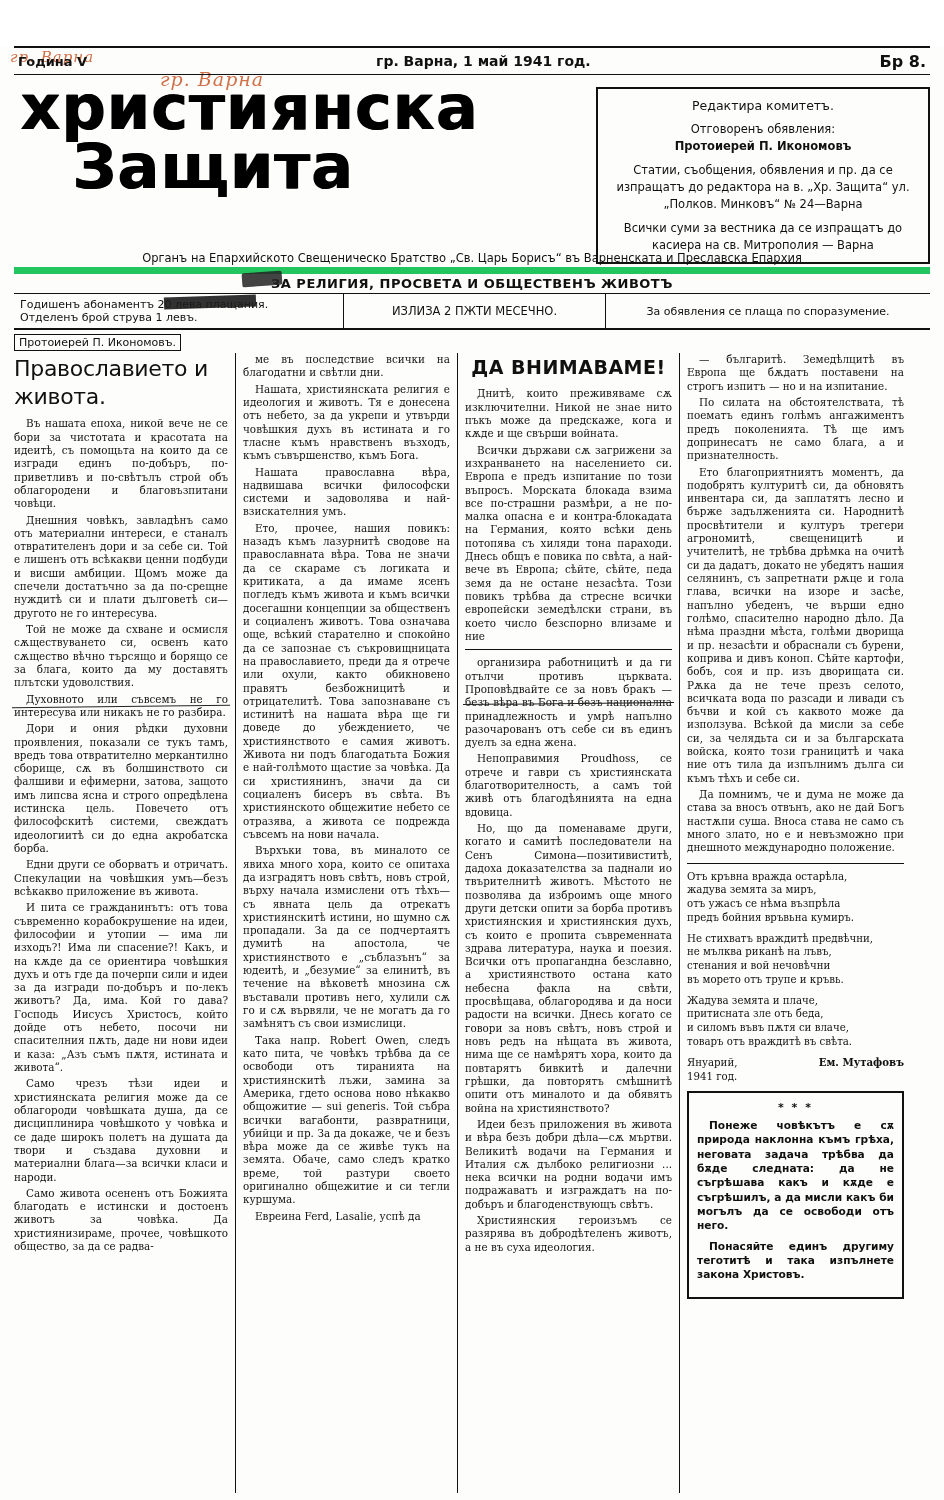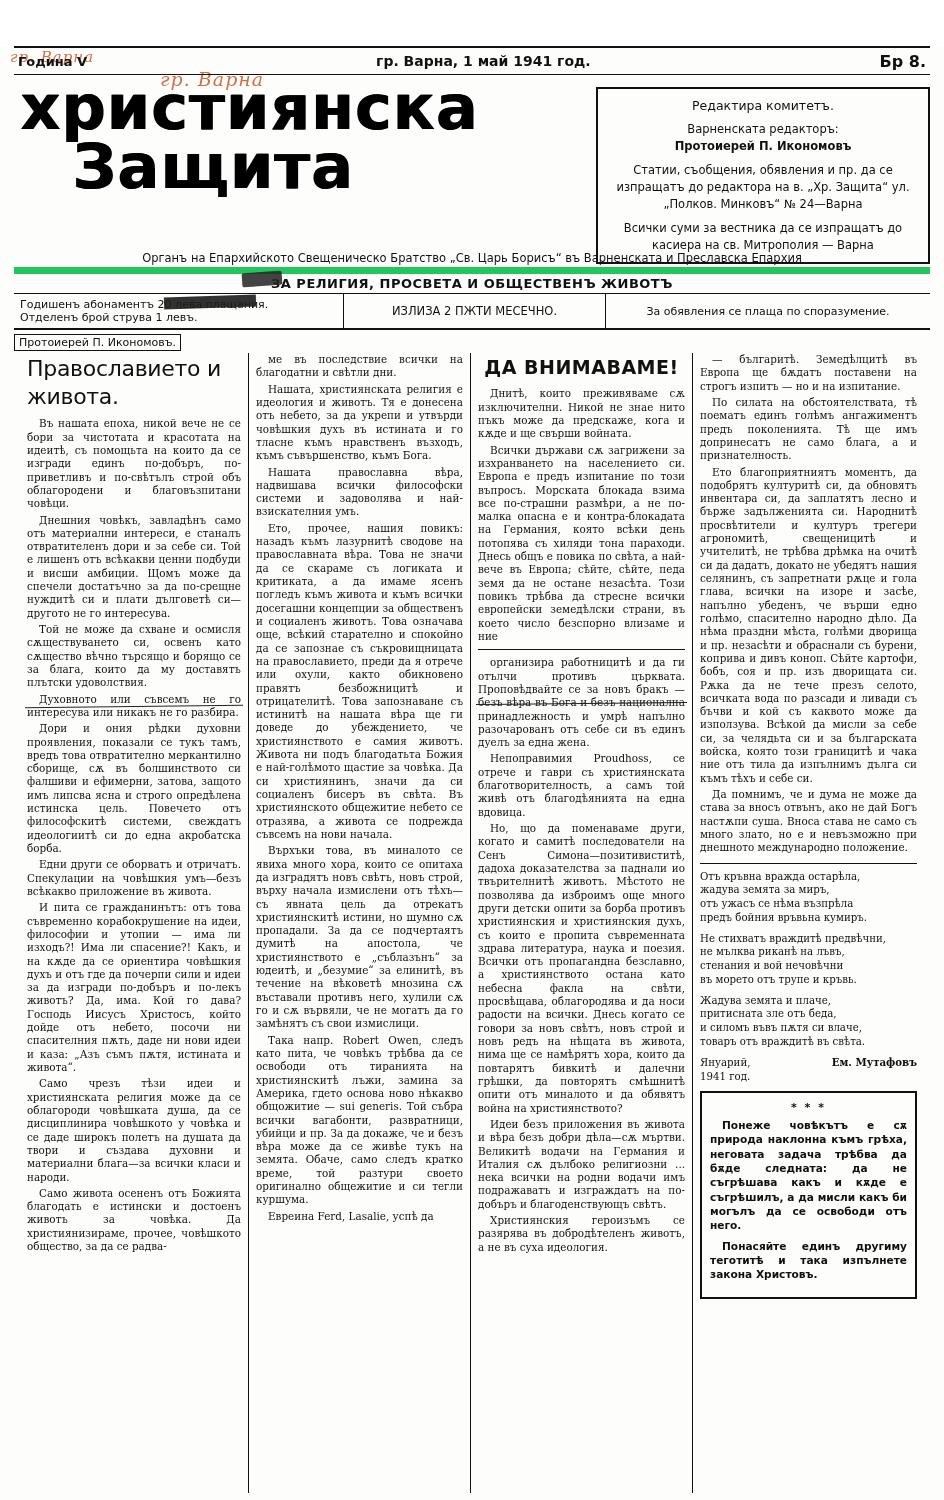--- a/index.html
+++ b/index.html
@@ -159,21 +159,20 @@
     border: 1px solid #111;
     display: inline-block;
     padding: 1px 4px;
     text-align: center;
   }
   
   .columns {
     margin: 2px 14px 0 14px;
     display: flex;
     height: 1140px;
-    justify-content: center;
   }
   .col {
     box-sizing: border-box;
     font-family: "DejaVu Serif", serif;
     font-size: 10.4px;
     line-height: 1.28;
     text-align: justify;
     hyphens: auto;
   }
   .col p { margin: 0 0 3px 0; text-indent: 12px; }
@@ -266,21 +265,21 @@
 
   
   <div class="title-zone">
     <div class="paper-title">
       <span class="l1">християнска</span>
       <span class="l2">Защита</span>
     </div>
 
     <div class="editorial-box">
       <div class="eb-title">Редактира комитетъ.</div>
-      <div class="eb-sub">Варненската редакторъ:</div>
+      <div class="eb-sub">Отговоренъ обявления:</div>
       <div class="eb-name">Протоиерей П. Икономовъ</div>
       <div class="eb-p">Статии, съобщения, обявления и пр. да се изпращатъ до редактора на в. „Хр. Защита“ ул. „Полков. Минковъ“ № 24—Варна</div>
       <div class="eb-p">Всички суми за вестника да се изпращатъ до касиера на св. Митрополия — Варна</div>
     </div>
   </div>
 
   
   <div class="organ-line">Органъ на Епархийското Свещеническо Братство „Св. Царь Борисъ“ въ Варненската и Преславска Епархия</div>
   <div class="subject-line">
     <span class="ink"></span>

